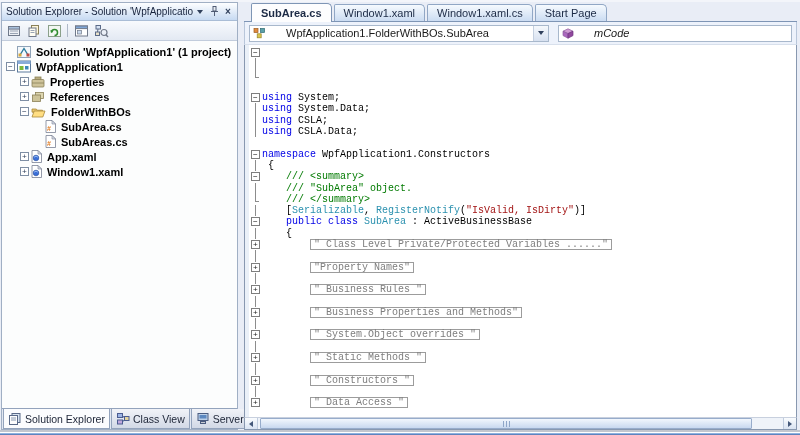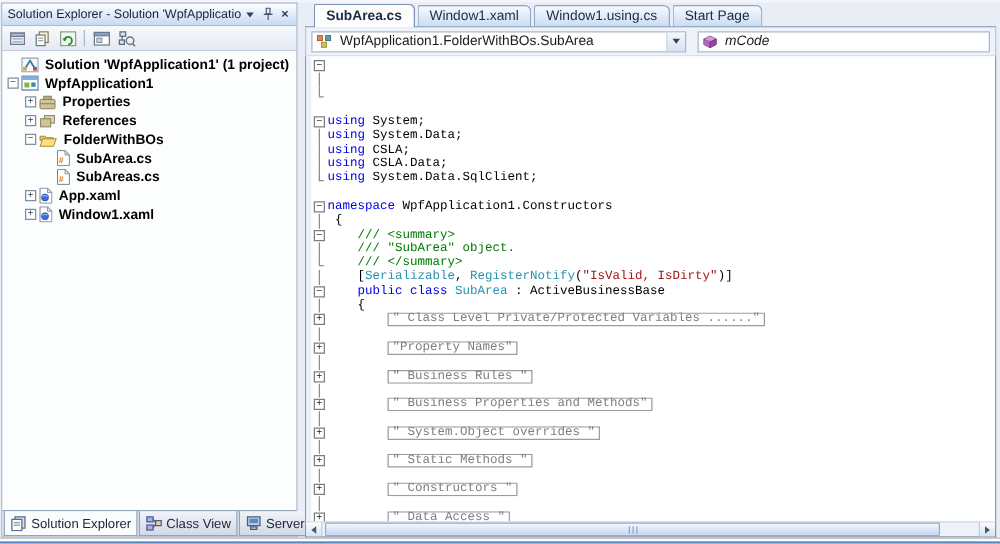--- a/index.html
+++ b/index.html
@@ -42,21 +42,21 @@
   .tabstrip{ height:20px; flex:none; display:flex; align-items:flex-end; padding-left:7px;
     border-bottom:1px solid #7E95B5;}
   .etab{ display:inline-flex; align-items:center; height:17px; padding:0 9px; margin-right:2px;
     font-size:11px; color:#1C2A45; background:linear-gradient(#F6FAFE,#CBDCF2);
     border:1px solid #91A7C5; border-bottom:none; border-radius:2px 5px 0 0; white-space:nowrap;}
   .etab.active{ height:19px; background:#FDFDFE; font-weight:bold; border-color:#7E95B5;
     position:relative; margin-bottom:-1px;}
   .navbar{ height:23px; flex:none; display:flex; align-items:center; gap:9px;
     background:#EDF2FB; padding:0 4px; border:1px solid #B8C6DA; border-top:none; border-bottom:1px solid #D8E0EC;}
   .combo{ height:17px; background:#fff; border:1px solid #A8B8CC; display:flex;
-    align-items:center; font-size:11px; color:#1A1A1A; padding-left:3px; gap:6px; overflow:hidden; white-space:nowrap;}
+    align-items:center; font-size:11px; color:#1A1A1A; padding-left:3px; gap:20px; overflow:hidden; white-space:nowrap;}
   .combo-type{ width:300px; flex:none;}
   .combo-member{ flex:1 1 auto;font-style:italic;}
   .combo-arrow{ margin-left:auto; width:15px; height:15px; flex:none; display:flex;
     align-items:center; justify-content:center; background:linear-gradient(#F5F8FC,#D7E1F0);
     border-left:1px solid #C4CFDF;}
   .combo-arrow i{ width:0; height:0; border-left:3px solid transparent;
     border-right:3px solid transparent; border-top:4px solid #30405C;}
 
   .code-wrap{ flex:1 1 auto; background:#fff; border:1px solid #8898B0; border-top:none;
     border-bottom:none; overflow:hidden; position:relative; border-left:1px solid #8898B0;}
@@ -315,21 +315,21 @@
         </span>
         <span>Toolbox</span>
       </span>
     </div>
 </div>
 
 <div class="editor-panel">
   <div class="tabstrip">
       <div class="etab active">SubArea.cs</div>
       <div class="etab">Window1.xaml</div>
-      <div class="etab">Window1.using.cs</div>
+      <div class="etab">Window1.xaml.cs</div>
       <div class="etab">Start Page</div>
     </div>
   <div class="navbar">
     <div class="combo combo-type">
       <span>
         <svg width="13" height="11" viewBox="0 0 13 11">
           <rect x="1" y="0.5" width="4" height="4" fill="#E08A3C" stroke="#9C5A20" stroke-width="0.7"></rect>
           <rect x="7.5" y="0.5" width="4" height="4" fill="#5BA0A8" stroke="#2E6A72" stroke-width="0.7"></rect>
           <rect x="4.2" y="5.8" width="4" height="4" fill="#D8C44C" stroke="#98852A" stroke-width="0.7"></rect>
         </svg>
@@ -354,21 +354,20 @@
     <div class="sel-margin"></div>
     <div class="code-scroll">
         <div class="code-line"><span class="gut"><span class="gbox">−</span></span><span class="ltext"></span></div>
         <div class="code-line"><span class="gut"><i class="vline"></i></span><span class="ltext"></span></div>
         <div class="code-line"><span class="gut g-end"><i class="vline"></i><i class="hend"></i></span><span class="ltext"></span></div>
         <div class="code-line"><span class="gut"></span><span class="ltext"></span></div>
         <div class="code-line"><span class="gut"><span class="gbox">−</span></span><span class="ltext"><span class="tok-k">using</span><span class="tok-p"> System;</span></span></div>
         <div class="code-line"><span class="gut"><i class="vline"></i></span><span class="ltext"><span class="tok-k">using</span><span class="tok-p"> System.Data;</span></span></div>
         <div class="code-line"><span class="gut"><i class="vline"></i></span><span class="ltext"><span class="tok-k">using</span><span class="tok-p"> CSLA;</span></span></div>
         <div class="code-line"><span class="gut"><i class="vline"></i></span><span class="ltext"><span class="tok-k">using</span><span class="tok-p"> CSLA.Data;</span></span></div>
-        <div class="code-line"><span class="gut g-end"><i class="vline"></i><i class="hend"></i></span><span class="ltext"><span class="tok-k">using</span><span class="tok-p"> System.Data.SqlClient;</span></span></div>
         <div class="code-line"><span class="gut"></span><span class="ltext"></span></div>
         <div class="code-line"><span class="gut"><span class="gbox">−</span></span><span class="ltext"><span class="tok-k">namespace</span><span class="tok-p"> WpfApplication1.Constructors</span></span></div>
         <div class="code-line"><span class="gut"><i class="vline"></i></span><span class="ltext" style="padding-left: 1ch;"><span class="tok-p">{</span></span></div>
         <div class="code-line"><span class="gut"><span class="gbox">−</span></span><span class="ltext" style="padding-left: 4ch; font-family: Liberation Mono, monospace;"><span class="tok-c">/// &lt;summary&gt;</span></span></div>
         <div class="code-line"><span class="gut"><i class="vline"></i></span><span class="ltext" style="padding-left: 4ch;"><span class="tok-c">/// "SubArea" object.</span></span></div>
         <div class="code-line"><span class="gut g-end"><i class="vline"></i><i class="hend"></i></span><span class="ltext" style="padding-left: 4ch;"><span class="tok-c">/// &lt;/summary&gt;</span></span></div>
         <div class="code-line"><span class="gut"><i class="vline"></i></span><span class="ltext" style="padding-left: 4ch;"><span class="tok-p">[</span><span class="tok-t">Serializable</span><span class="tok-p">, </span><span class="tok-t">RegisterNotify</span><span class="tok-p">(</span><span class="tok-s">"IsValid, IsDirty"</span><span class="tok-p">)]</span></span></div>
         <div class="code-line"><span class="gut"><span class="gbox">−</span></span><span class="ltext" style="padding-left: 4ch;"><span class="tok-k">public</span><span class="tok-p"> </span><span class="tok-k">class</span><span class="tok-p"> </span><span class="tok-t">SubArea</span><span class="tok-p"> : ActiveBusinessBase</span></span></div>
         <div class="code-line"><span class="gut"><i class="vline"></i></span><span class="ltext" style="padding-left: 4ch;"><span class="tok-p">{</span></span></div>
         <div class="code-line"><span class="gut"><span class="gbox">+</span></span><span class="ltext" style="padding-left: 8ch;"><span class="region-box">" Class Level Private/Protected Variables ......"</span></span></div>

